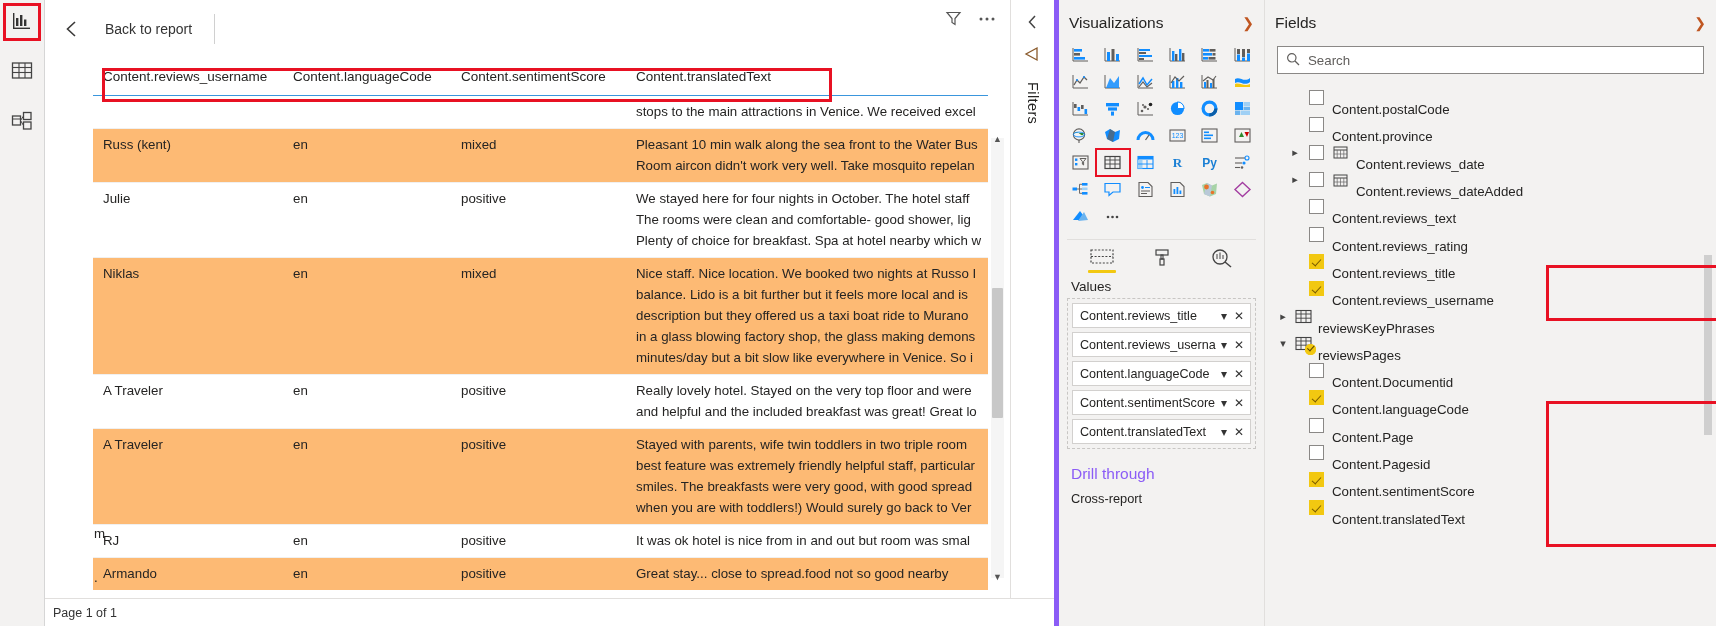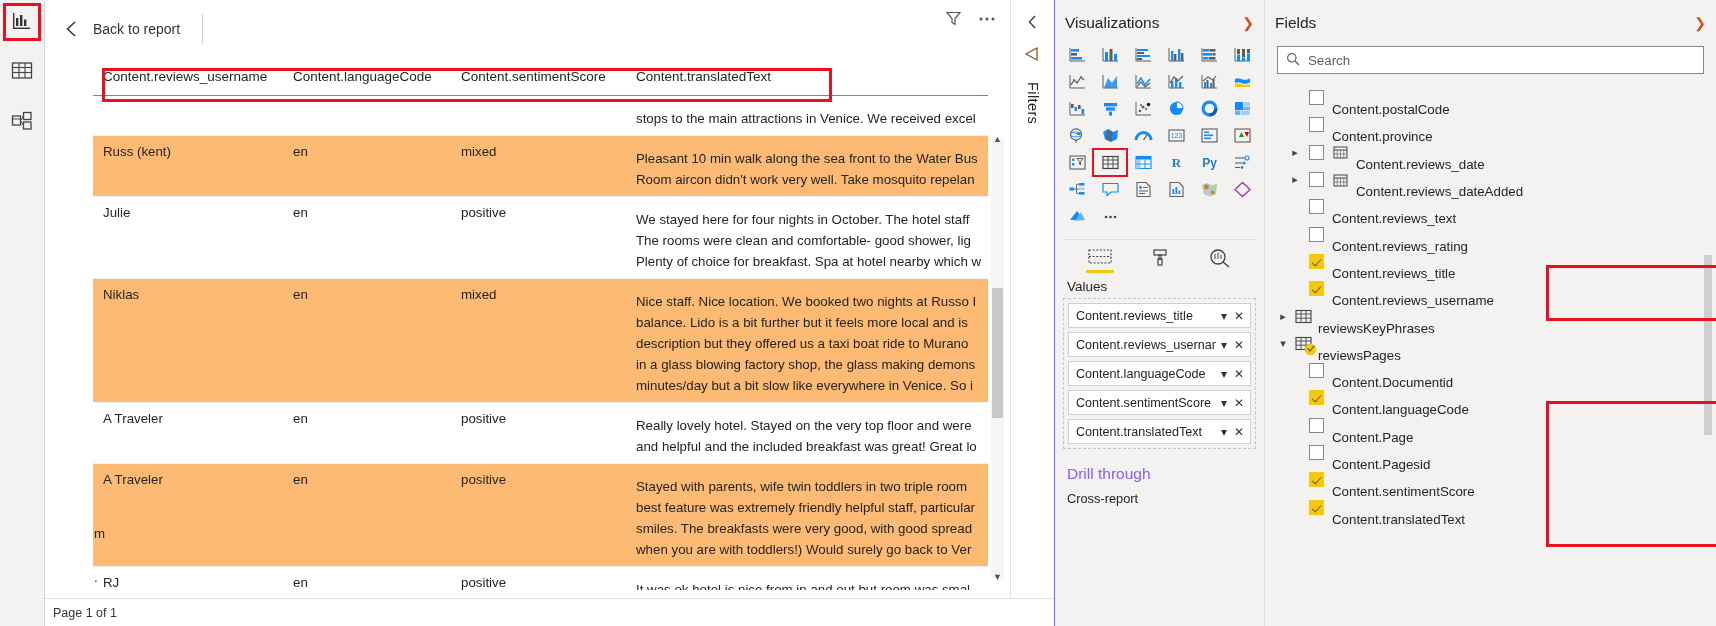--- a/index.html
+++ b/index.html
@@ -18,39 +18,39 @@
     display:flex; flex-direction:column; align-items:center; padding-top:8px; gap:22px;
     flex:0 0 45px;
   }
   .rail-btn { width:28px; height:28px; display:flex; align-items:center; justify-content:center; cursor:pointer; }
   .rail-btn.active { outline:3px solid #e81123; outline-offset:2px; }
 
   
   .main { flex:1 1 auto; position:relative; background:#fff; display:flex; flex-direction:column; min-width:0; }
   .topbar { height:58px; display:flex; align-items:center; padding-left:16px; position:relative; flex:0 0 58px; }
   .back-chevron { width:22px; height:22px; display:flex; align-items:center; justify-content:center; cursor:pointer; color:#333; }
-  .back-label { font-size:14px; color:#333; margin-left:10px; cursor:pointer; }
+  .back-label { font-size:14px; color:#333; margin-left:22px; cursor:pointer; }
   .vdivider { width:1px; height:30px; background:#d0d0d0; margin-left:22px; }
   .topright { position:absolute; right:14px; top:10px; display:flex; gap:16px; align-items:center; }
   .icon-btn { cursor:pointer; display:flex; align-items:center; justify-content:center; }
 
   
   .tablewrap { position:relative; flex:1 1 auto; overflow:hidden; margin-left:0; }
   .grid { position:absolute; left:48px; right:22px; top:0; bottom:36px; overflow:hidden; }
   .ghdr { display:flex; height:38px; align-items:center; border-bottom:1px solid #3a96dd; background:#fff; }
   .gh { font-size:13.5px; color:#252423; padding-left:10px; white-space:nowrap; overflow:hidden; }
   .c1 { flex:0 0 190px; }
   .c2 { flex:0 0 168px; }
   .c3 { flex:0 0 175px; }
   .c4 { flex:1 1 auto; }
   .grow { display:flex; border-bottom:1px solid #f0f0f0; }
   .grow.alt { background:#fdba74; }
   .gc { font-size:13.3px; color:#252423; padding:5px 10px 6px 10px; line-height:21px; }
   .gc.wrap { white-space:nowrap; overflow:hidden; }
-  .gc.txt { white-space:pre; overflow:hidden;margin-top:7px; }
+  .gc.txt { white-space:pre; overflow:hidden; }
 
   .hdr-highlight {
     position:absolute; left:57px; top:68px; width:730px; height:34px;
     border:3px solid #e81123; pointer-events:none; z-index:6;
   }
 
   
   .edge-frag { position:absolute; left:49px; font-size:13.3px; color:#252423; }
 
   
@@ -76,21 +76,21 @@
   .filters-strip {
     flex:0 0 44px; width:44px; background:#fff; border-left:1px solid #e1dfdd;
     display:flex; flex-direction:column; align-items:center; padding-top:14px; gap:16px;
   }
   .filters-label {
     writing-mode:vertical-rl; font-size:14.5px; color:#252423; letter-spacing:.4px; margin-top:4px;
   }
 
   
   .vizpane {
-    flex:0 0 210px; width:210px; background:#f3f2f1; border-left:1px solid #8b5cf6;
+    flex:0 0 210px; width:210px; background:#f3f2f1; border-left:5px solid #8b5cf6;
     display:flex; flex-direction:column; position:relative;
   }
   .pane-head { display:flex; align-items:center; justify-content:space-between; padding:14px 10px 10px 10px; }
   .pane-title { font-size:15.5px; color:#252423; }
   .chev { color:#c05621; font-size:14px; cursor:pointer; }
   .vizgrid { display:grid; grid-template-columns:repeat(6, 1fr); gap:2px 1px; padding:0 6px 4px 6px; }
   .vcell { height:25px; display:flex; align-items:center; justify-content:center; cursor:pointer; position:relative; }
   .vcell.sel { outline:2.5px solid #e81123; z-index:3; }
   .vsep { height:1px; background:#e1dfdd; margin:6px 8px 0 8px; }
   .tabrow { display:flex; justify-content:center; gap:26px; padding:8px 0 0 0; }

